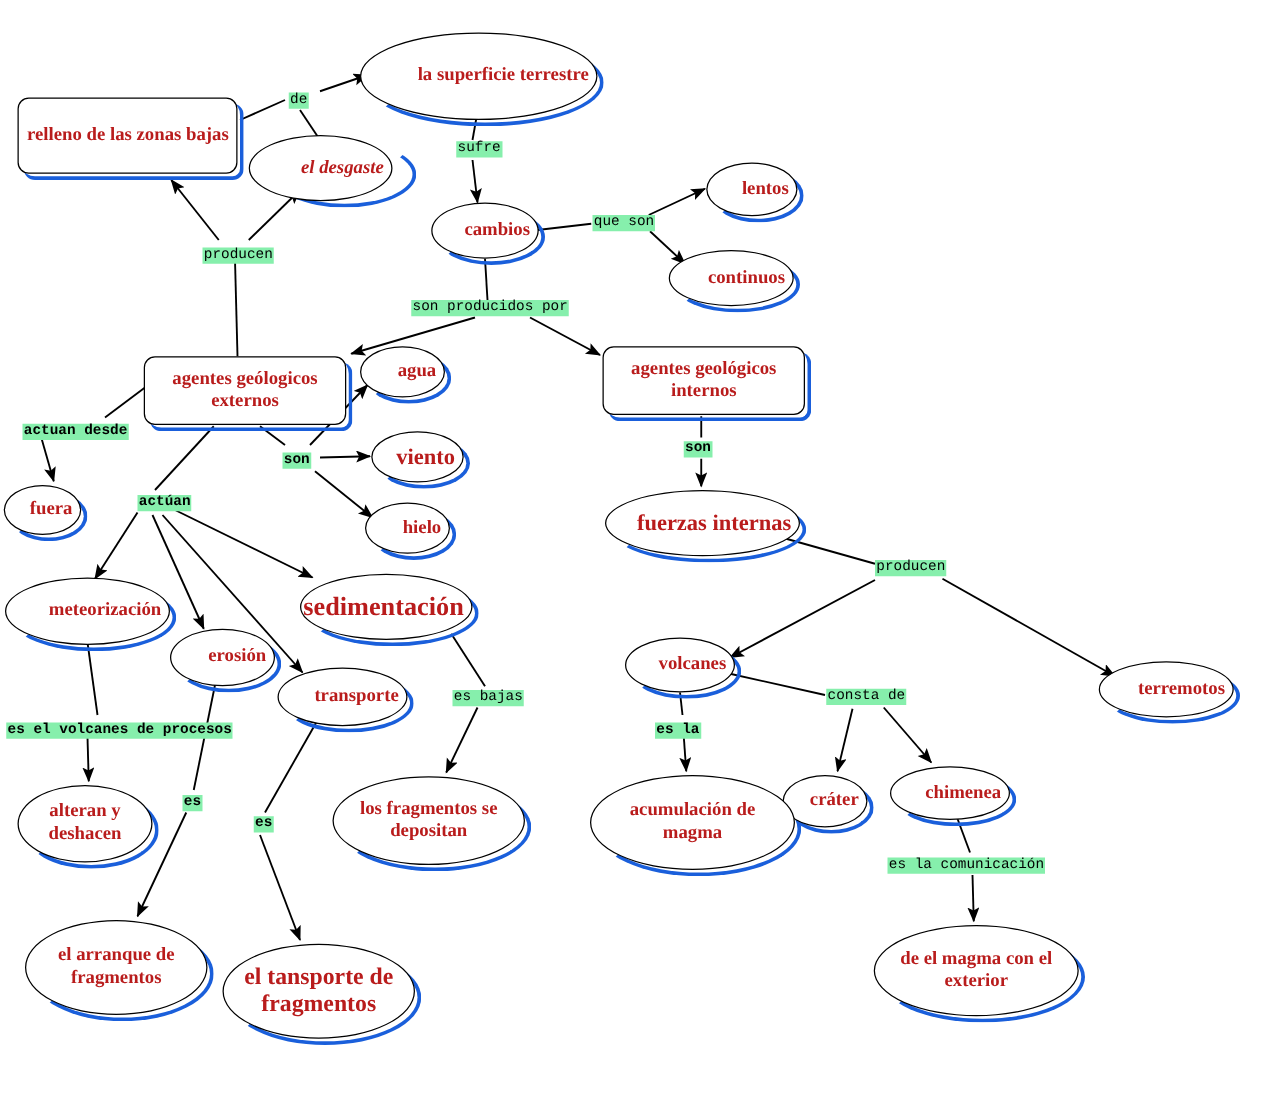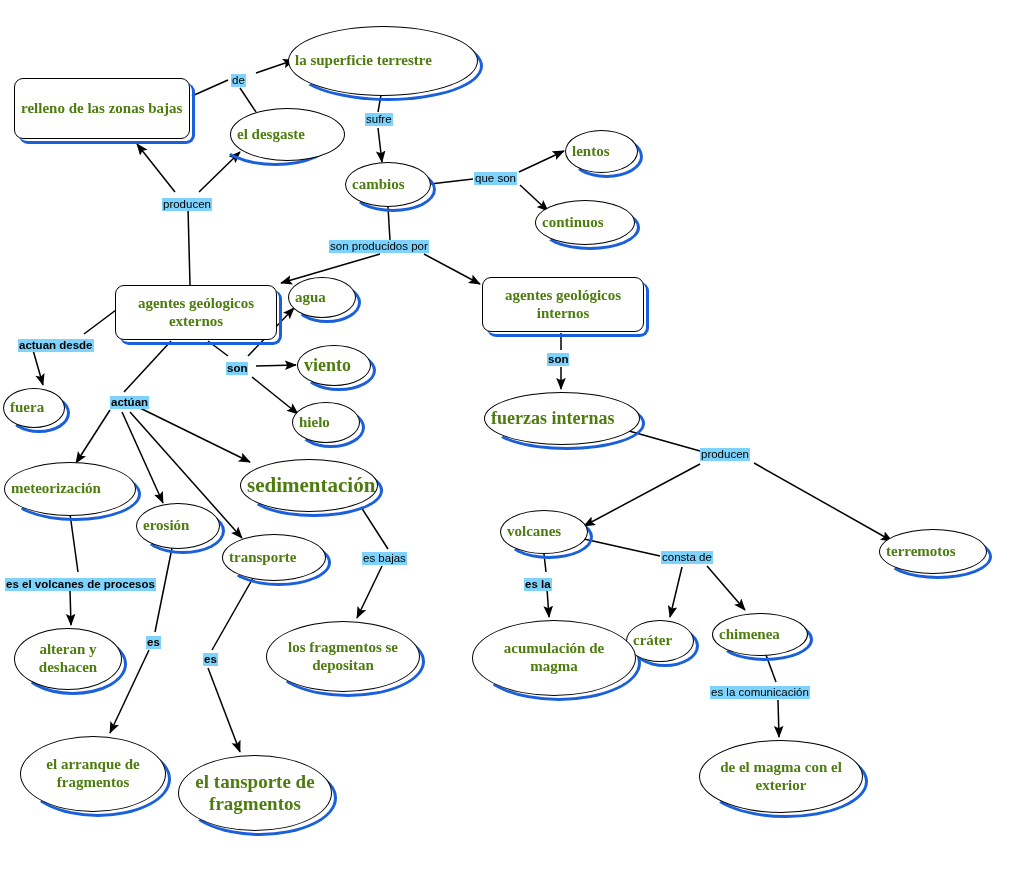--- a/index.html
+++ b/index.html
@@ -17,25 +17,25 @@
     left:0; top:0;
     width:1022px; height:882px;
     pointer-events:none;
   }
   
   .node{
     position:absolute;
     box-sizing:border-box;
     display:flex;
     align-items:center;
-    justify-content:flex-start;
+    justify-content:flex-end;
     text-align:center;
     background:#ffffff;
     border:1.4px solid #000000;
-    color:#4d7c0f;
+    color:#b91c1c;
     font-family:"Liberation Serif", serif;
     font-weight:bold;
     line-height:1.18;
     z-index:3;
   }
   .node.ellipse{ border-radius:50%; }
   .node.box{ border-radius:9px; }
   .node .lbl{ padding:0 6px; display:block; }
   
   .shadow{
@@ -46,25 +46,25 @@
     border-top-color:transparent;
     border-left-color:transparent;
     z-index:2;
   }
   .shadow.ellipse{ border-radius:50%; }
   .shadow.box{ border-radius:9px; border-top:none; border-left:none;
                border-right:3.4px solid #1a5fdb; border-bottom:3.4px solid #1a5fdb; }
   
   .linklabel{
     position:absolute;
-    font-family:Liberation Sans, sans-serif;
+    font-family:Liberation Mono, monospace;
     font-size:11.5px;
     color:#000000;
     white-space:nowrap;
-    background:#7dd3fc;
+    background:#86efac;
     padding:0 1px;
     z-index:4;
     line-height:1.1;
   }
   .linklabel.b{ font-weight:bold; }
 </style>
 </head>
 <body>
 
 <div id="canvas">
@@ -153,21 +153,21 @@
       <div class="shadow ellipse" style="left: 183px; top: 760px; width: 154px; height: 76px;"></div>
       <div class="shadow ellipse" style="left: 704px; top: 745px; width: 164px; height: 73px;"></div>
     </div>
   <div id="node-layer">
       <div class="node box" style="left: 14px; top: 78px; width: 176px; height: 61px; font-size: 15px;">
         <span class="lbl">relleno de las zonas bajas</span>
       </div>
       <div class="node ellipse" style="left: 288px; top: 26px; width: 190px; height: 70px; font-size: 15px;">
         <span class="lbl">la superficie terrestre</span>
       </div>
-      <div class="node ellipse" style="left: 230px; top: 108px; width: 115px; height: 53px; font-size: 15px;">
+      <div class="node ellipse" style="left: 199px; top: 108px; width: 115px; height: 53px; font-size: 15px; font-style: italic;">
         <span class="lbl">el desgaste</span>
       </div>
       <div class="node ellipse" style="left: 345px; top: 162px; width: 86px; height: 45px; font-size: 15px;">
         <span class="lbl">cambios</span>
       </div>
       <div class="node ellipse" style="left: 565px; top: 130px; width: 73px; height: 43px; font-size: 15px;">
         <span class="lbl">lentos</span>
       </div>
       <div class="node ellipse" style="left: 535px; top: 200px; width: 100px; height: 45px; font-size: 15px;">
         <span class="lbl">continuos</span>

